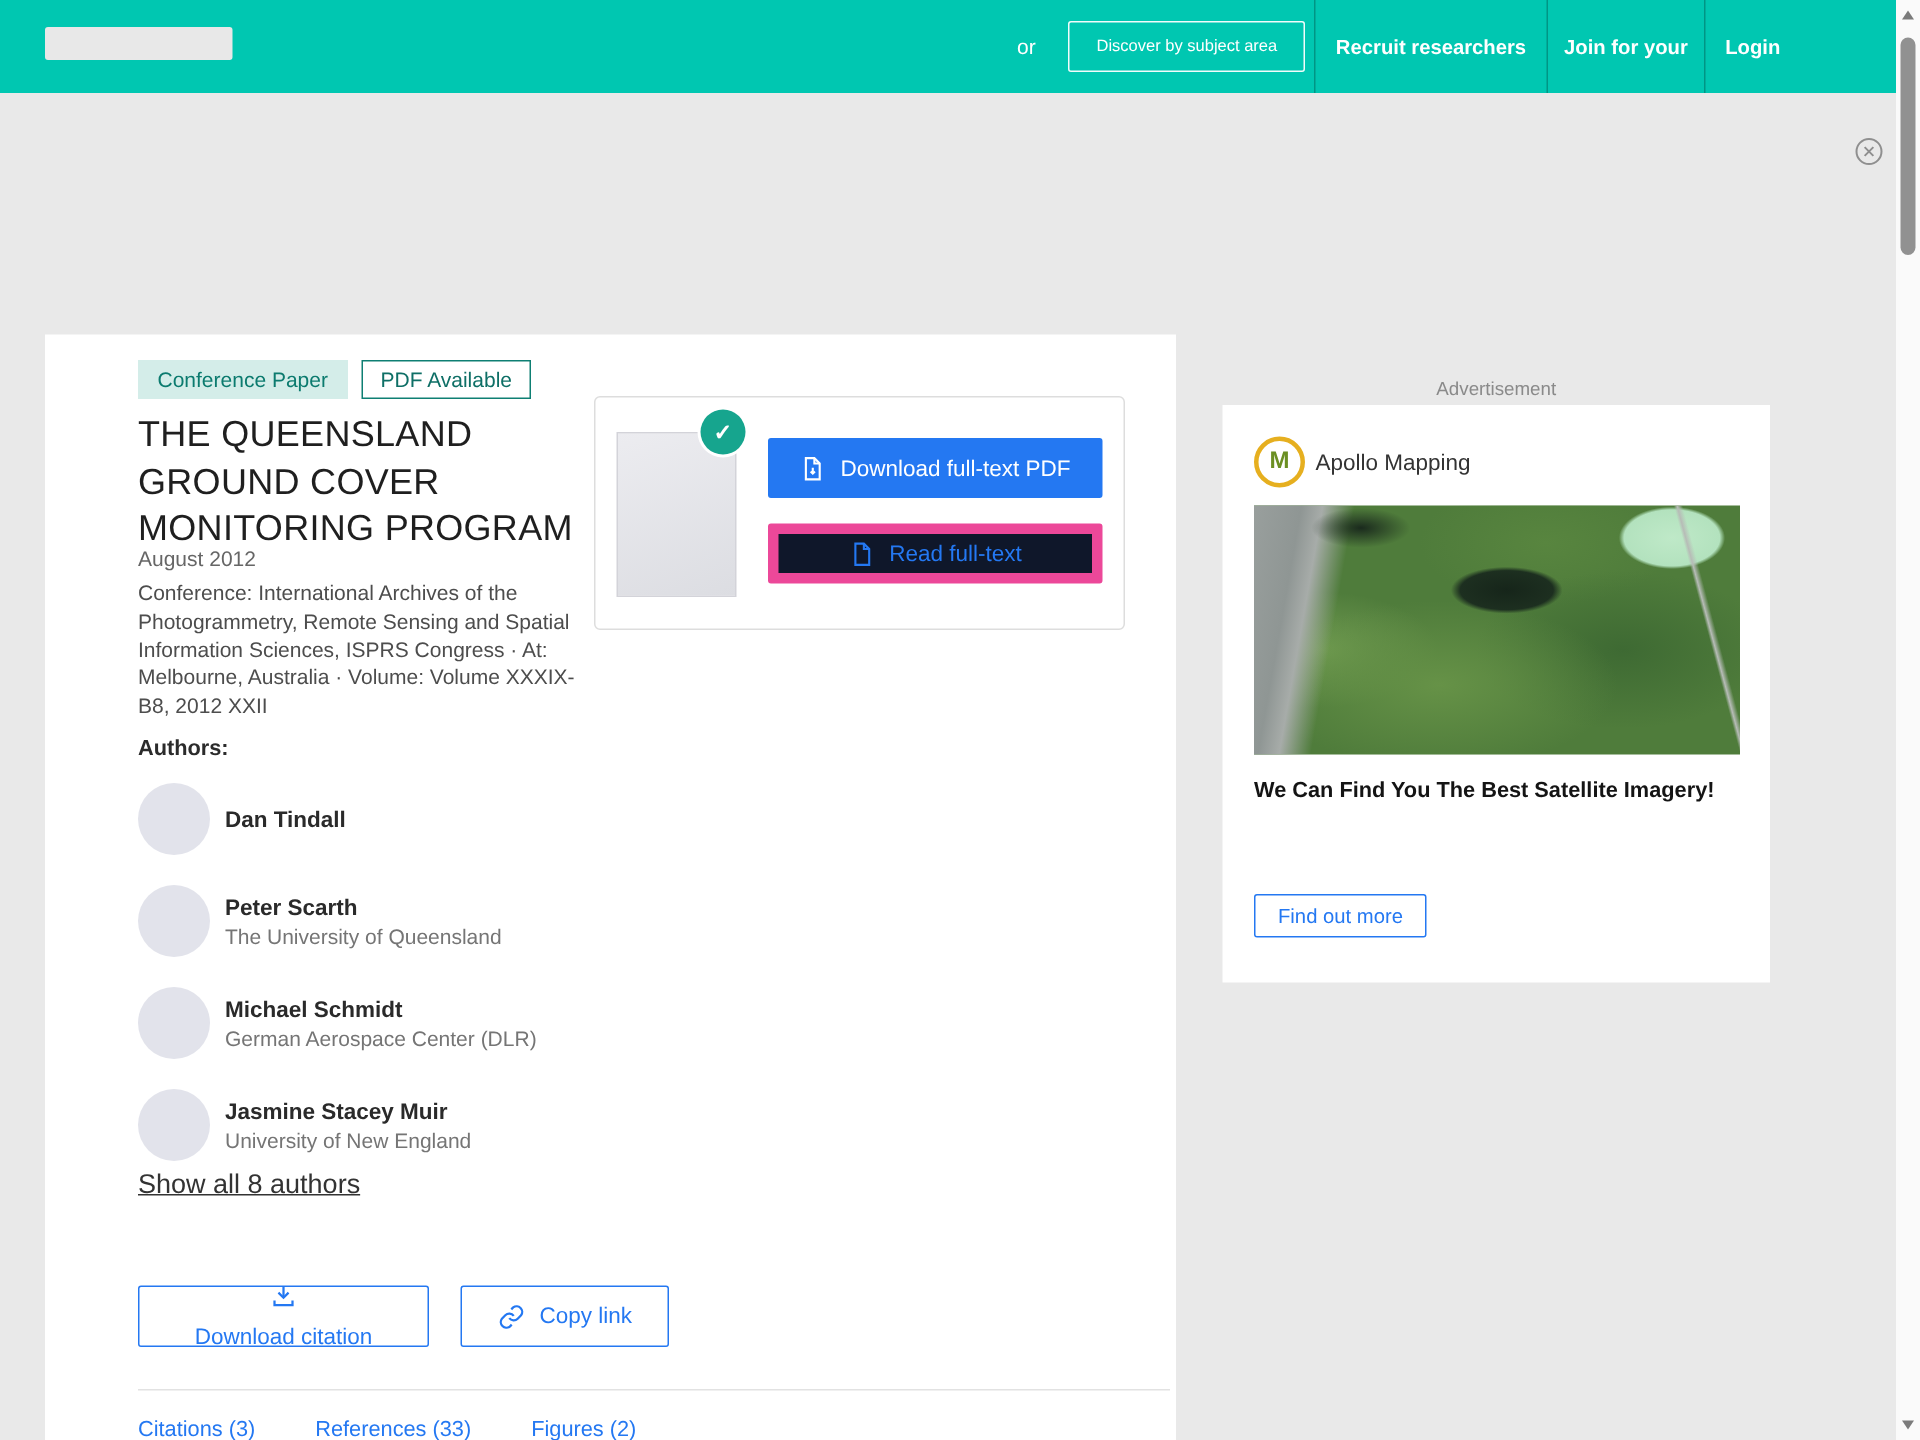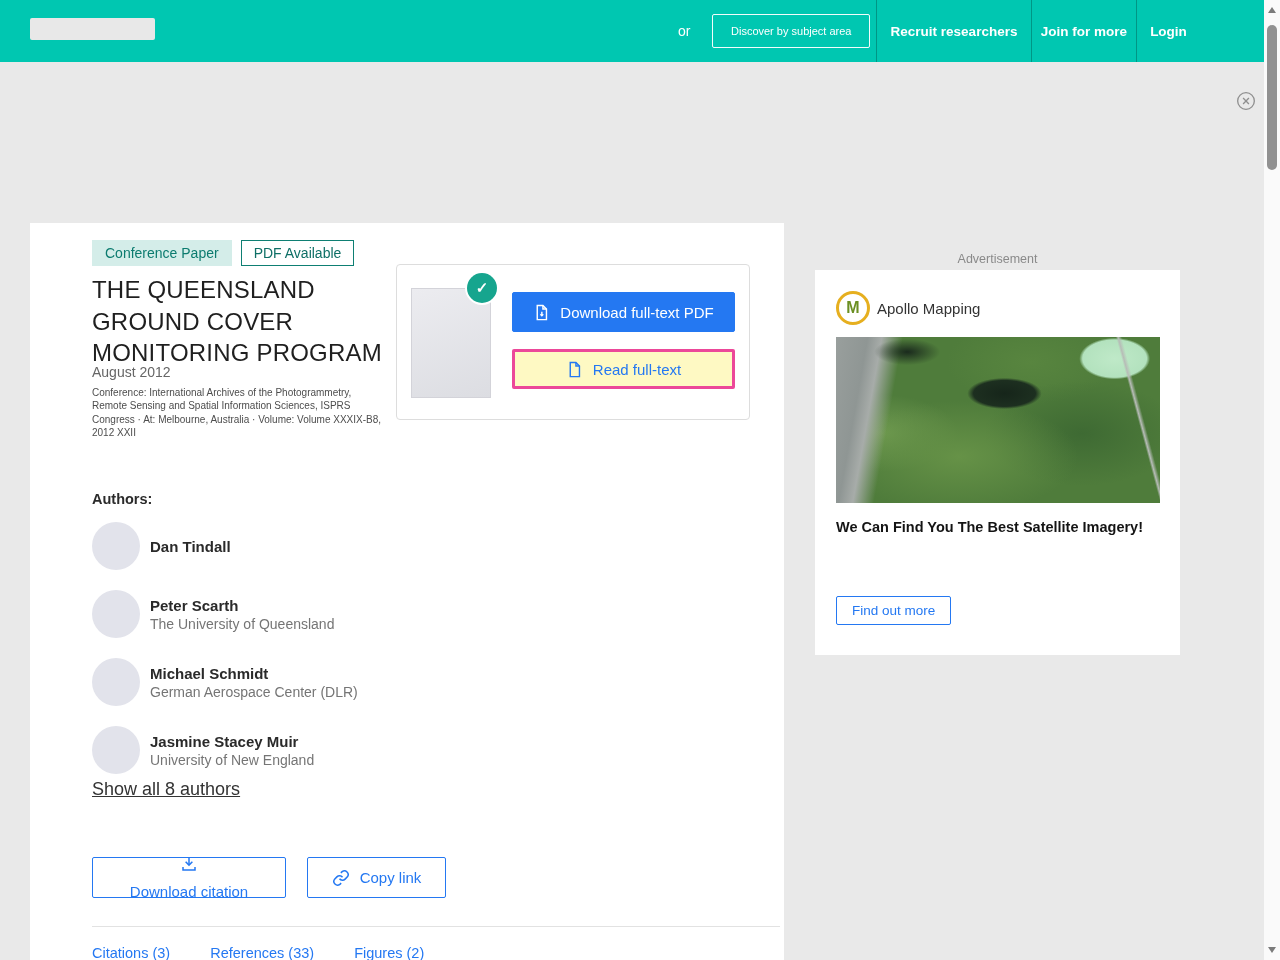--- a/index.html
+++ b/index.html
@@ -36,21 +36,21 @@
 
   
   .card { position:absolute; left:30px; top:223px; width:754px; height:958px;
     background:#fff; }
   .badge-row { position:absolute; left:62px; top:17px; display:flex; gap:9px; }
   .badge-type { background:#d4ede9; color:#0c7b6f; font-size:14px; padding:5px 13px; }
   .badge-pdf { background:#fff; color:#0e6f66; border:1px solid #0e7f73; font-size:14px; padding:4px 12px; }
   .pub-title { position:absolute; left:62px; top:51px; width:300px; font-size:24px;
     line-height:1.32; font-weight:500; color:#1f1f1f; letter-spacing:0.2px; }
   .pub-date { position:absolute; left:62px; top:141px; font-size:14px; color:#666; }
-  .pub-conf { position:absolute; left:62px; top:163px; width:294px; font-size:10px;
+  .pub-conf { position:absolute; left:62px; top:163px; width:294px; font-size:14px;
     line-height:1.34; color:#4d4d4d; }
   .authors-label { position:absolute; left:62px; top:268px; font-size:14.5px;
     font-weight:bold; color:#2b2b2b; }
   .authors-list { position:absolute; left:62px; top:299px; width:320px;
     display:flex; flex-direction:column; gap:20px; }
   .author-row { display:flex; align-items:center; min-height:48px; cursor:pointer; }
   .avatar { width:48px; height:48px; border-radius:50%; background:#e2e3eb; flex:0 0 48px; }
   .author-meta { margin-left:10px; }
   .author-name { font-size:15px; font-weight:bold; color:#2a2a2a; }
   .author-aff { font-size:14px; color:#757575; margin-top:2px; }
@@ -73,21 +73,21 @@
     border:1px solid #ddd; border-radius:4px; background:#fff; }
   .thumb { position:absolute; left:14px; top:23px; width:80px; height:110px;
     background:linear-gradient(160deg,#ececf0,#dcdde2); border:1px solid #d3d3d9; }
   .check-badge { position:absolute; left:70px; top:8px; width:30px; height:30px;
     border-radius:50%; background:#16a58e; color:#fff; display:flex; align-items:center;
     justify-content:center; font-size:15px; font-weight:bold; box-shadow:0 0 0 2px #fff; }
   .ft-btn { position:absolute; left:115px; width:223px; height:40px; border-radius:2px;
     display:flex; align-items:center; justify-content:center; gap:10px; font-size:15px;
     cursor:pointer; font-family:"Liberation Sans", sans-serif; }
   .ft-download { top:27px; background:#2478f2; border:1px solid #2478f2; color:#fff; }
-  .ft-read { top:84px; background:#fef9c3; border:3px solid #ec4899; color:#2478f2; }
+  .ft-read { top:84px; background:#0f172a; border:7px solid #ec4899; color:#2478f2; }
 
   
   .ad-label { position:absolute; left:815px; top:252px; width:365px; text-align:center;
     font-size:12.5px; color:#8a8a8a; }
   .ad-card { position:absolute; left:815px; top:270px; width:365px; height:385px;
     background:#fff; }
   .ad-logo { position:absolute; left:21px; top:21px; width:34px; height:34px;
     border:3px solid #e6af1f; border-radius:50%; display:flex; align-items:center;
     justify-content:center; color:#6b8f23; font-weight:bold; font-size:16px; }
   .ad-advertiser { position:absolute; left:62px; top:30px; font-size:15px; color:#333; }
@@ -132,21 +132,21 @@
 <div class="header">
   <div class="logo-block"></div>
 
 
   <span class="or-label">or</span>
 
   <button class="discover-btn">Discover by subject area</button>
 
   <div class="topnav">
     <div class="nav-item nav-recruit">Recruit researchers</div>
-    <div class="nav-item nav-join">Join for more</div>
+    <div class="nav-item nav-join">Join for your</div>
     <div class="nav-item nav-login">Login</div>
   </div>
 </div>
 
 <span class="ad-close">
   <svg viewBox="0 0 24 24" width="20" height="20" fill="none" stroke="#8f8f8f" stroke-width="1.6">
     <circle cx="12" cy="12" r="10"></circle>
     <line x1="8.5" y1="8.5" x2="15.5" y2="15.5"></line>
     <line x1="15.5" y1="8.5" x2="8.5" y2="15.5"></line>
   </svg>

